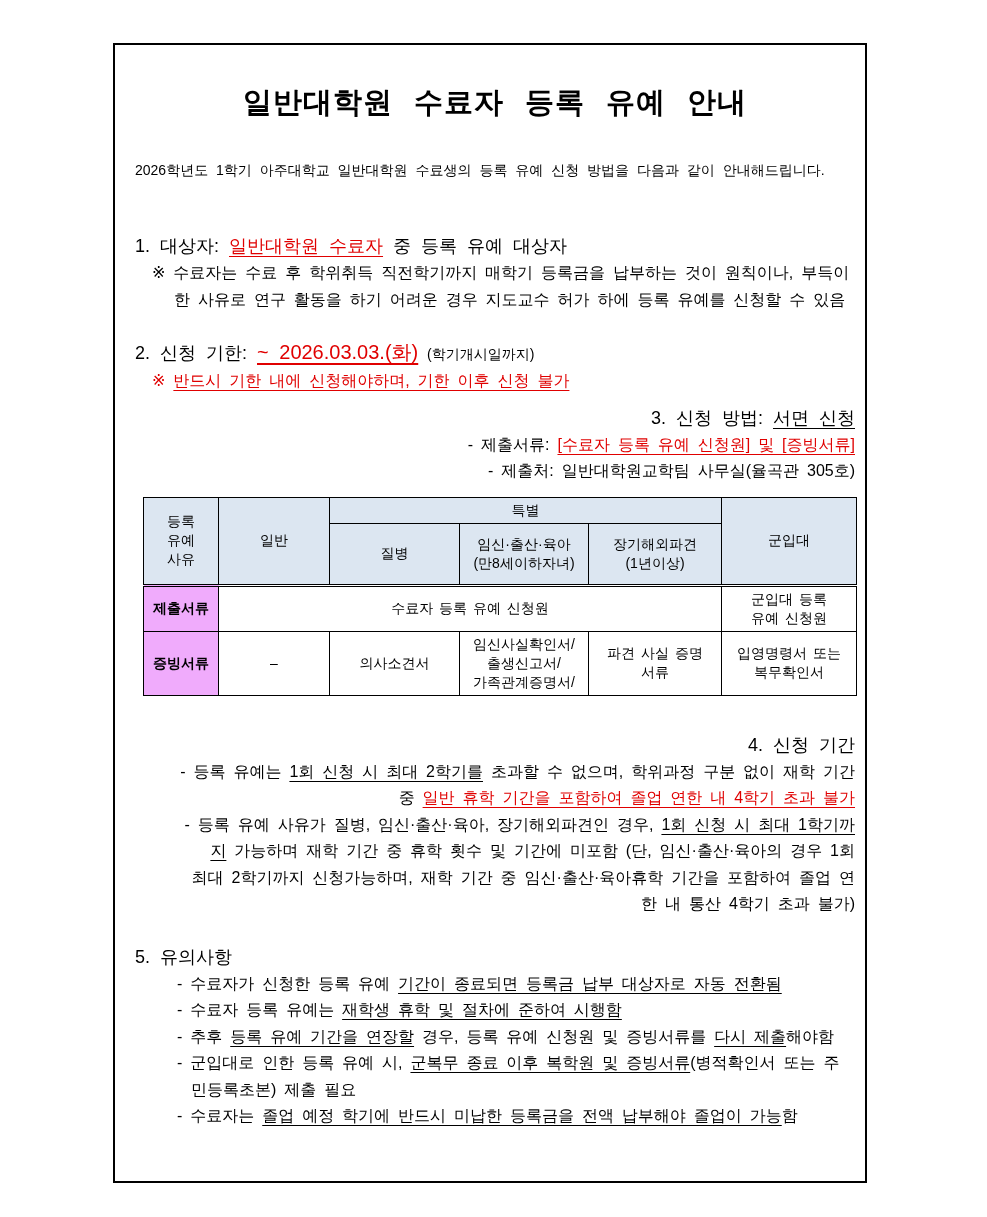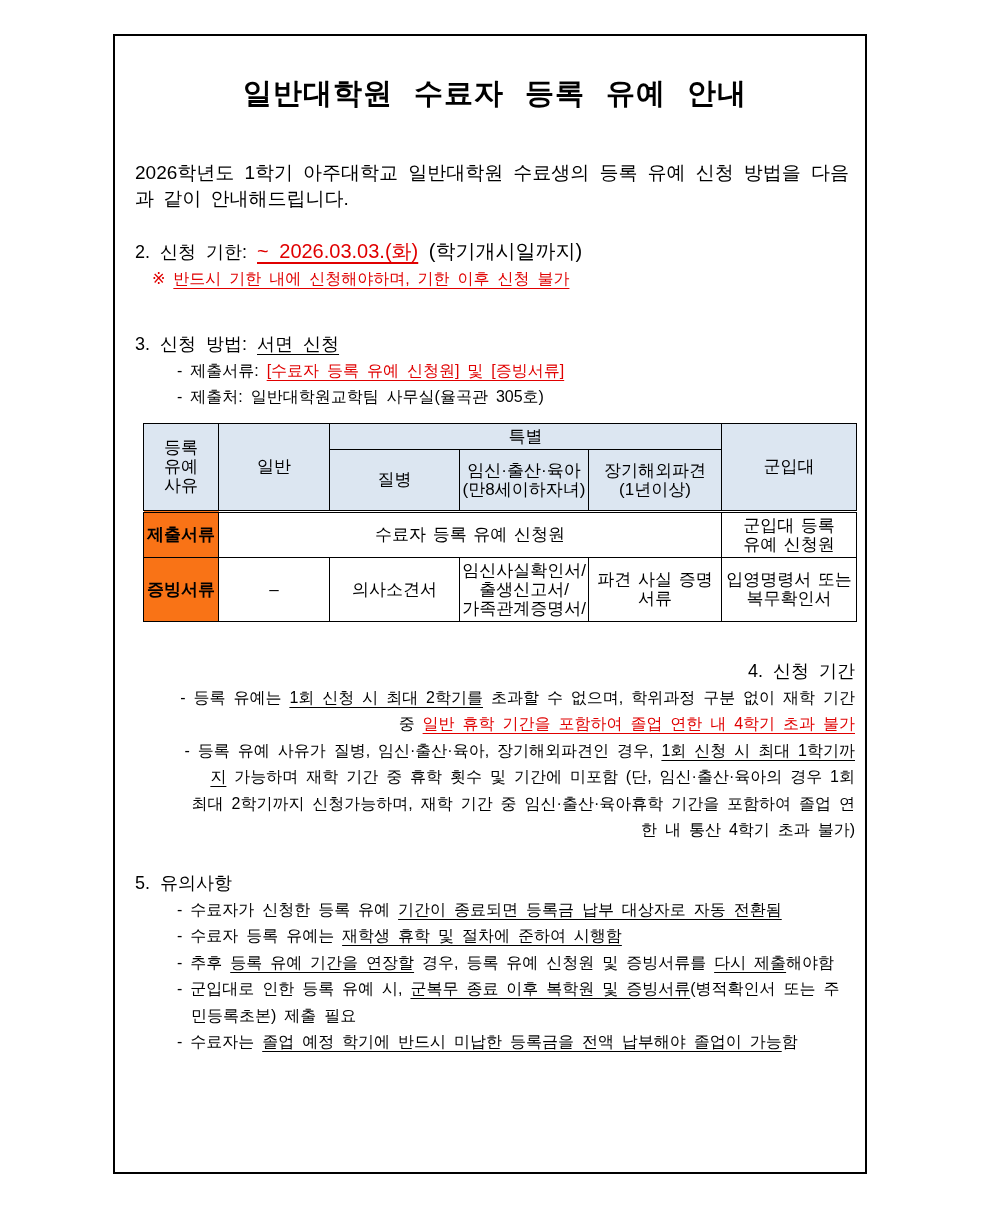--- a/index.html
+++ b/index.html
@@ -12,38 +12,38 @@
   .canvas {
     position: relative;
     width: 987px;
     height: 1217px;
     overflow: hidden;
     background: #ffffff;
   }
   .page-frame {
     position: absolute;
     left: 113px;
-    top: 34px;
+    top: 43px;
     width: 754px;
     height: 1140px;
     border: 2px solid #000000;
     box-sizing: border-box;
     padding: 20px 10px 10px 20px;
   }
   .doc-title {
     margin-top: 18px;
     text-align: center;
     font-size: 29px;
     font-weight: 900;
     letter-spacing: 1px;
     word-spacing: 12px;
   }
   .intro {
-    margin-top: 46px;
-    font-size: 19px;
+    margin-top: 34px;
+    font-size: 14px;
     line-height: 26px;
     word-spacing: 4px;
     text-align: justify;
     padding-right: 6px;
   }
   .section { margin-top: 0; }
   .sec-heading {
     font-size: 18px;
     line-height: 27px;
     word-spacing: 5px;
@@ -61,65 +61,69 @@
   .bullet {
     padding-left: 56px;
     text-indent: -14px;
   }
   .starline {
     padding-left: 57px;
     text-indent: 0;
   }
   .mt-s1 { margin-top: 50px; }
   .mt-s2 { margin-top: 26px; }
-  .mt-s3 { margin-top: 38px; }
+  .mt-s3 { margin-top: 10px; text-align: right; }
   .mt-s4 { margin-top: 36px; text-align: right; }
   .mt-s5 { margin-top: 26px; }
   .seg-r  { color: #e00000; }
   .seg-u  { text-decoration: underline; text-underline-offset: 4px; }
   .seg-ru { color: #e00000; text-decoration: underline; text-underline-offset: 4px; }
   .seg-big  { font-size: 20px; text-align: center; }
-  .seg-small{ font-size: 20px; font-weight: normal; }
+  .seg-small{ font-size: 14px; font-weight: normal; }
 
   table.defer-table {
     margin: 12px 0 0 8px;
     border-collapse: collapse;
     width: 713px;
     table-layout: fixed;
-    font-size: 17px;
+    font-size: 14px;
     line-height: 19px;
     padding-left: 7px;
   }
   .defer-table th, .defer-table td {
     border: 1.5px solid #000000;
     text-align: center;
     vertical-align: middle;
     padding: 3px 2px;
     white-space: pre-line;
     font-weight: normal;
     word-spacing: 2px;
   }
   .defer-table thead th { background: #dce6f1; }
   .defer-table thead tr.special-row th { border-bottom-style: double; border-bottom-width: 3px; }
-  .defer-table tbody th { background: #f97316; font-weight: bold; }
+  .defer-table tbody th { background: #f0abfc; font-weight: bold; }
   .row-special { height: 20px; }
   .row-subhead { height: 62px; }
   .row-submit  { height: 44px; }
   .row-proof   { height: 64px; }
 </style>
 </head>
 <body>
 
 <div class="canvas">
   <div class="page-frame">
 
     <div class="doc-title">일반대학원 수료자 등록 유예 안내</div>
 
     <div class="intro">2026학년도 1학기 아주대학교 일반대학원 수료생의 등록 유예 신청 방법을 다음과 같이 안내해드립니다.</div>
 
+    <div class="section mt-s1">
+      <div class="sec-heading"><span>1. 대상자: </span><span class="seg-ru">일반대학원 수료자</span><span> 중 등록 유예 대상자</span></div>
+      <div class="line note"><span>※ 수료자는 수료 후 학위취득 직전학기까지 매학기 등록금을 납부하는 것이 원칙이나, 부득이한 사유로 연구 활동을 하기 어려운 경우 지도교수 허가 하에 등록 유예를 신청할 수 있음</span></div>
+    </div>
 
     <div class="section mt-s2">
       <div class="sec-heading"><span>2. 신청 기한: </span><span class="seg-ru seg-big">~ 2026.03.03.(화)</span><span class="seg-small"> (학기개시일까지)</span></div>
       <div class="line note"><span class="seg-r">※ </span><span class="seg-ru">반드시 기한 내에 신청해야하며, 기한 이후 신청 불가</span></div>
     </div>
 
     <div class="section mt-s3">
       <div class="sec-heading"><span>3. 신청 방법: </span><span class="seg-u">서면 신청</span></div>
       <div class="line bullet"><span>- 제출서류: </span><span class="seg-ru">[수료자 등록 유예 신청원] 및 [증빙서류]</span></div>
       <div class="line bullet"><span>- 제출처: 일반대학원교학팀 사무실(율곡관 305호)</span></div>

